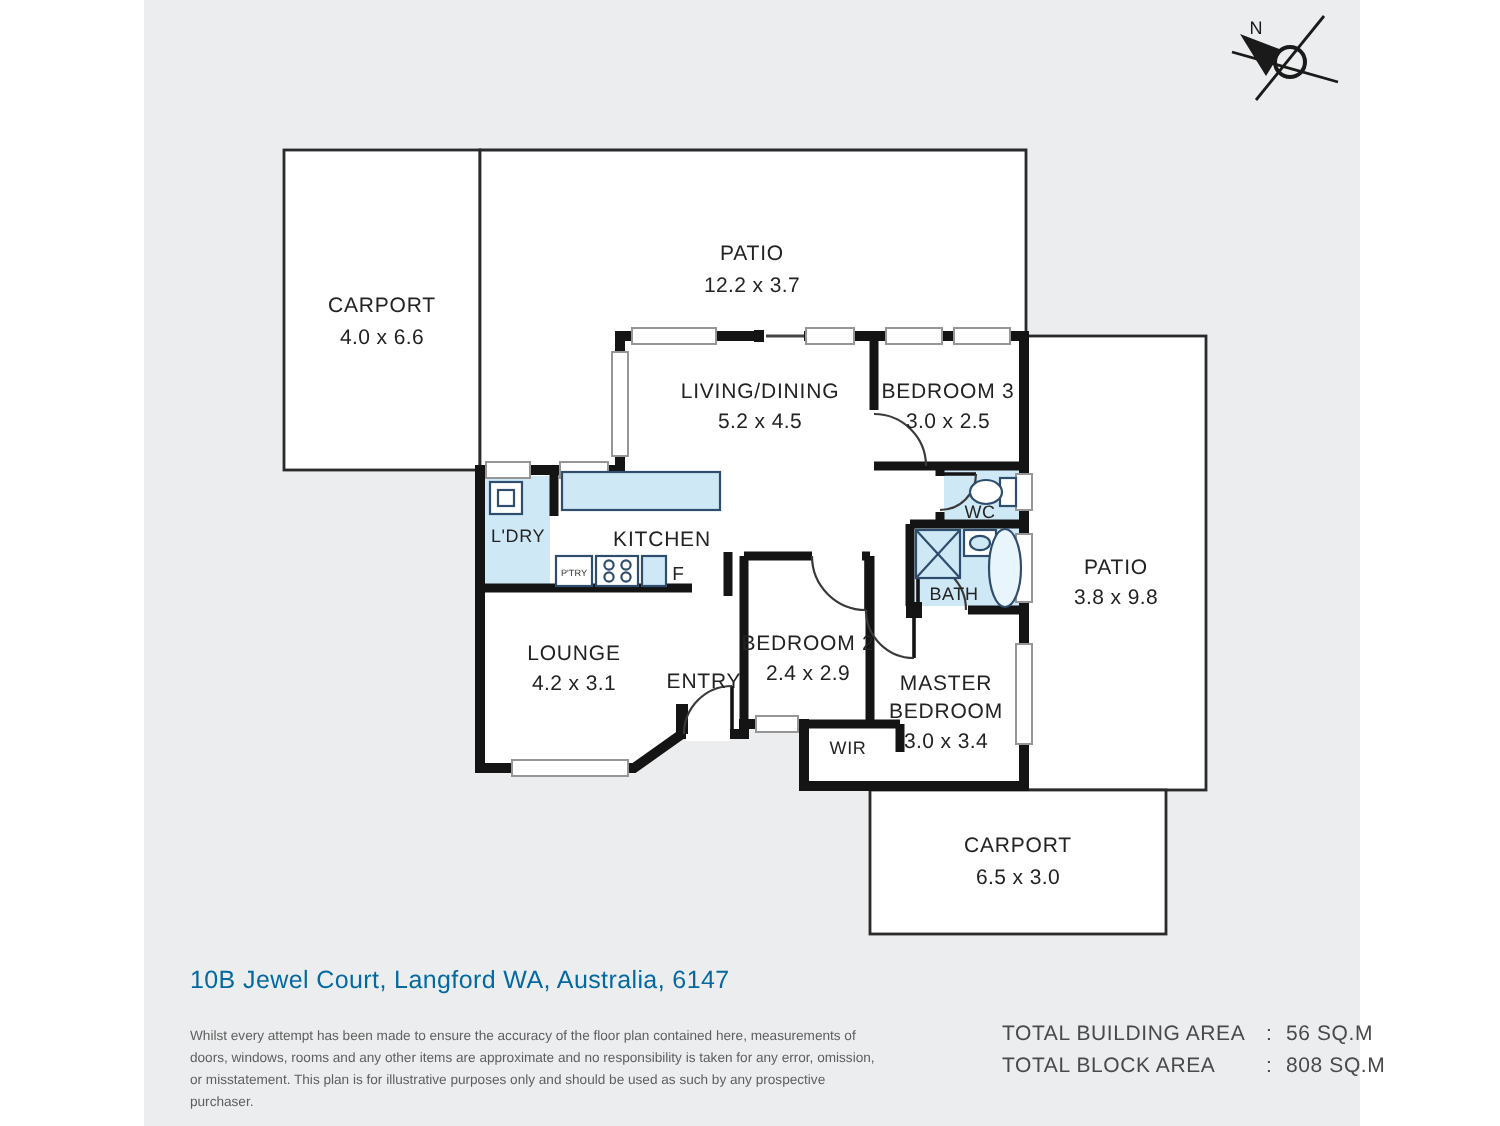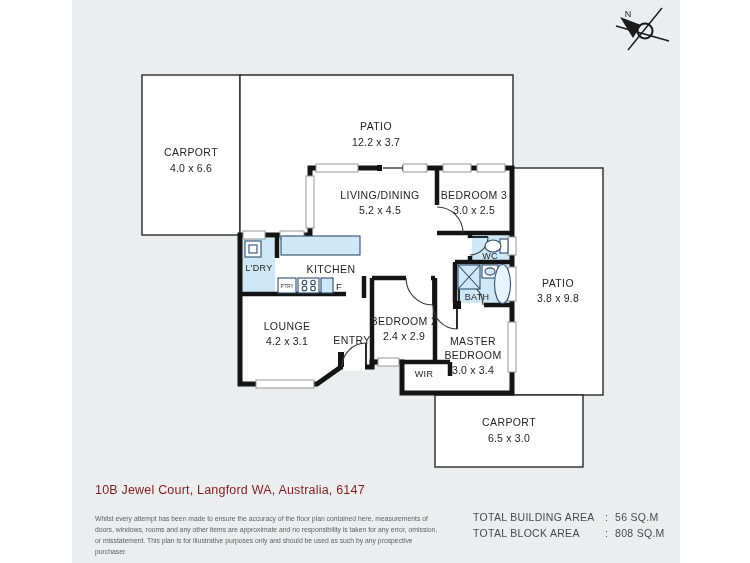--- a/index.html
+++ b/index.html
@@ -6,26 +6,26 @@
   #stage{position:relative;width:750px;height:563px;background:#ffffff;overflow:hidden;
          font-family:"Liberation Sans",sans-serif;}
   #plan-svg{position:absolute;left:0;top:0;}
   .room-name{font-size:10.5px;letter-spacing:.4px;fill:#232323;}
   .room-dims{font-size:10.5px;letter-spacing:.2px;fill:#232323;}
   .small-name{font-size:9px;letter-spacing:.3px;fill:#232323;}
   .tiny-name{font-size:4.6px;fill:#333333;}
   .f-name{font-size:9.5px;fill:#232323;}
   .compass-n{font-size:9px;fill:#1a1a1a;}
   svg text{text-anchor:middle;}
-  .footer-address{position:absolute;left:95px;top:483px;font-size:12.5px;color:#7f1d1d;letter-spacing:.2px;}
+  .footer-address{position:absolute;left:95px;top:483px;font-size:12.5px;color:#0369a1;letter-spacing:.2px;}
   .footer-disclaimer{position:absolute;left:95px;top:514px;width:348px;font-size:6.8px;
                      color:#5f5f5f;line-height:1.6;}
   .footer-totals{position:absolute;left:473px;top:511px;font-size:10.5px;color:#4a4a4a;letter-spacing:.3px;}
   .totals-row{display:flex;margin-bottom:4px;}
-  .totals-label{width:132px;}
+  .totals-label{width:132px;margin-left:28px;}
   .totals-colon{width:10px;}
 </style>
 </head>
 <body>
 
 <div id="stage">
 
   <svg id="plan-svg" width="750" height="563" viewBox="0 0 750 563">
 
     <rect x="72" y="0" width="608" height="563" fill="#ebedee"></rect>

